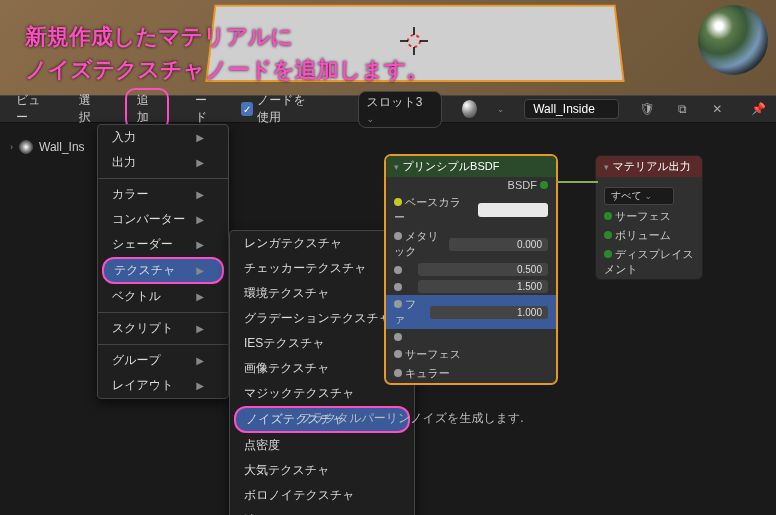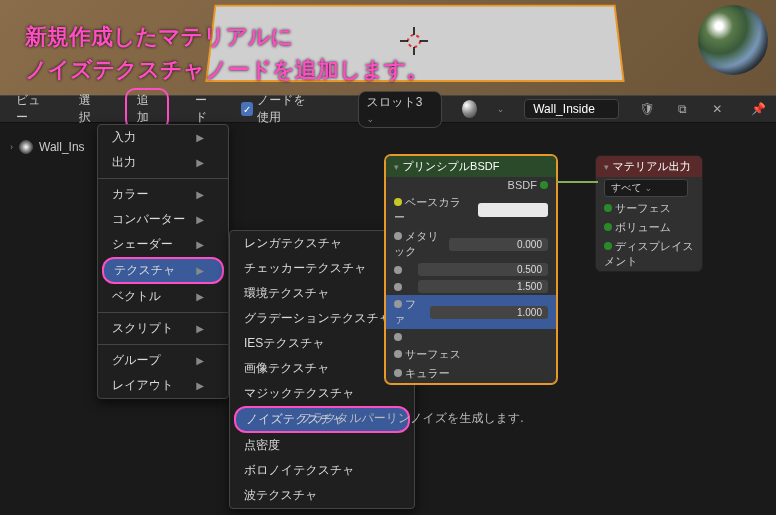--- a/index.html
+++ b/index.html
@@ -44,21 +44,21 @@
   .hdr-green { background: #2a4a2a; }
   .hdr-red { background: #5a2a2a; }
   .node-row { display: flex; align-items: center; justify-content: space-between; padding: 2px 8px; gap: 6px; }
   .node-row.blue-bg { background: #3a5a9a; }
   .socket { width: 8px; height: 8px; border-radius: 50%; display: inline-block; }
   .sock-yellow { background: #c7c729; }
   .sock-green { background: #2a8a2a; }
   .sock-grey { background: #999; }
   .swatch { width: 70px; height: 14px; background: #e8e8e8; border-radius: 3px; }
   .val-bar { background: #444; border-radius: 3px; padding: 1px 6px; color: #ddd; display: flex; justify-content: space-between; width: 130px; font-size: 10px; }
-  .select-mini { background: #1a1a1a; border: 1px solid #444; border-radius: 3px; padding: 1px 6px; color: #ccc; font-size: 10px; width: 84px; }
+  .select-mini { background: #1a1a1a; border: 1px solid #444; border-radius: 3px; padding: 1px 6px; color: #ccc; font-size: 10px; width: 70px; margin-top: 8px; }
   
   .bsdf-node { top: 155px; left: 385px; width: 172px; }
   .out-node { top: 155px; left: 595px; width: 108px; }
   .noodle { position: absolute; top: 178px; left: 556px; width: 42px; height: 8px; }
   
   .chev { font-size: 9px; color: #888; }
 </style>
 </head>
 <body>
 
@@ -157,20 +157,21 @@
 <div class="menu tex-menu" id="tex-menu">
     <div class="menu-item">レンガテクスチャ</div>
     <div class="menu-item">チェッカーテクスチャ</div>
     <div class="menu-item">環境テクスチャ</div>
     <div class="menu-item">グラデーションテクスチャ</div>
     <div class="menu-item">IESテクスチャ</div>
     <div class="menu-item">画像テクスチャ</div>
     <div class="menu-item">マジックテクスチャ</div>
     <div class="menu-item highlighted-outline hovered">ノイズテクスチャ</div>
     <div class="menu-item">点密度</div>
+    <div class="menu-item">大気テクスチャ</div>
     <div class="menu-item">ボロノイテクスチャ</div>
     <div class="menu-item">波テクスチャ</div>
   </div>
 
 <div class="tooltip">フラクタルパーリンノイズを生成します.</div>
 
 <div class="node selected bsdf-node">
   <div class="node-header hdr-green">
     <span class="chev">▾</span>
     <span>プリンシプルBSDF</span>

